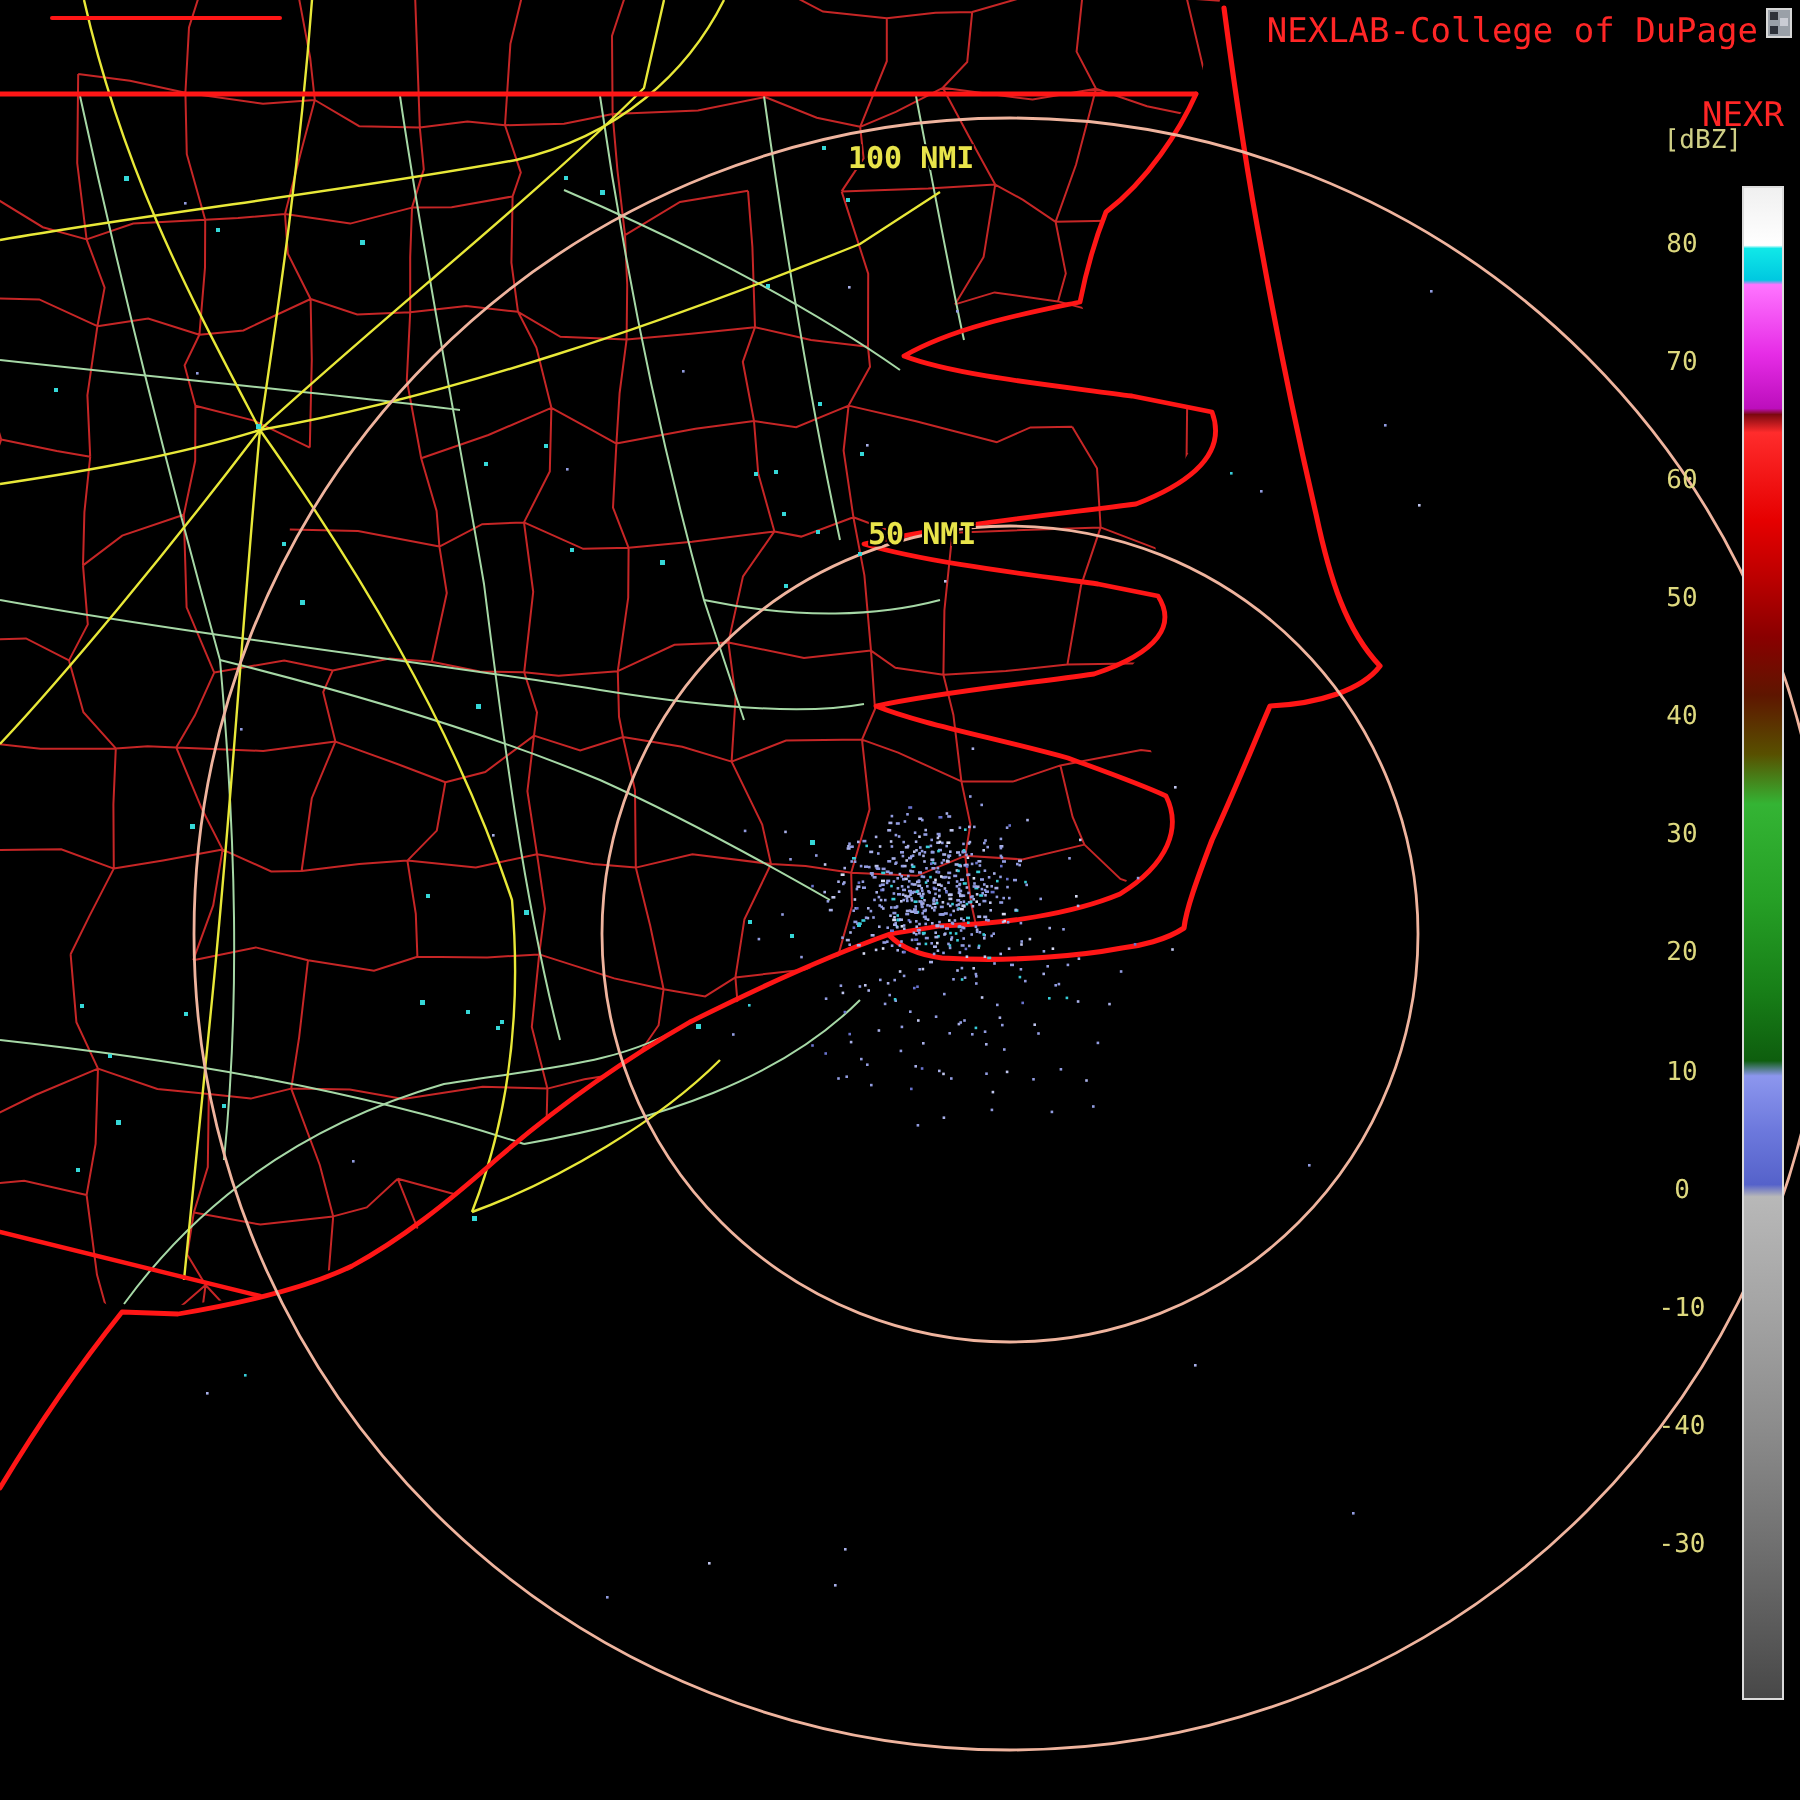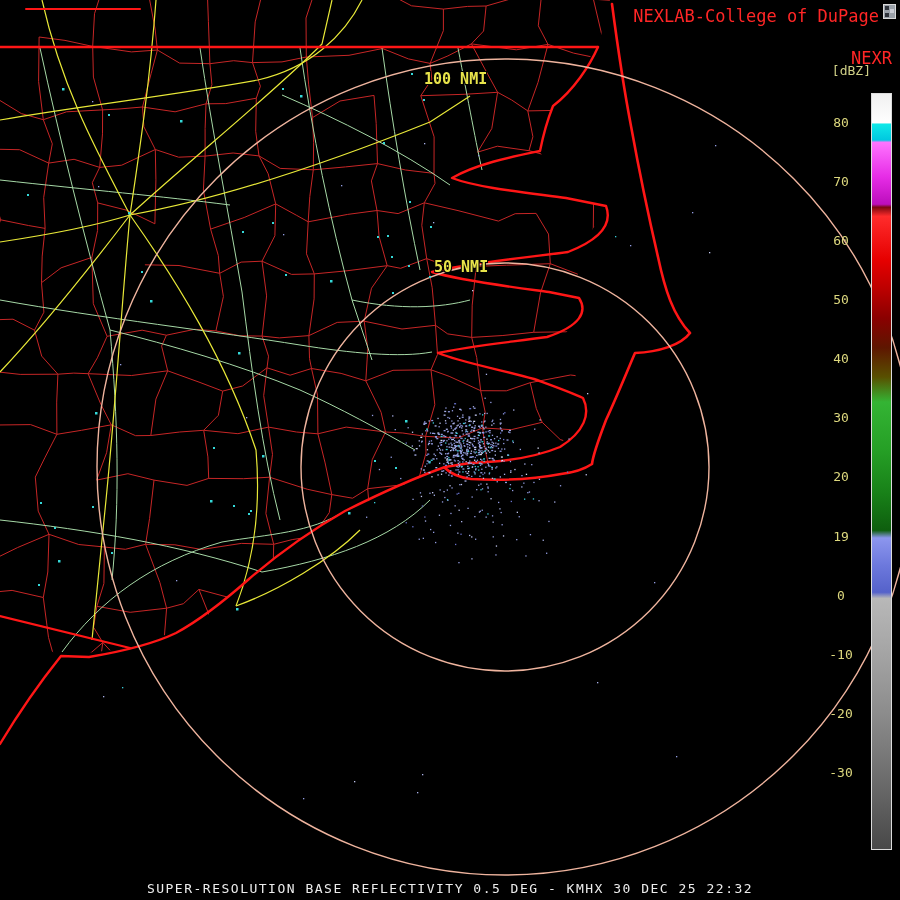--- a/index.html
+++ b/index.html
@@ -838,21 +838,20 @@
 
   <div class="bar" style="background: linear-gradient(rgb(240, 240, 240) 0%, rgb(255, 255, 255) 3.8%, rgb(16, 232, 232) 4%, rgb(0, 200, 224) 6.1%, rgb(255, 116, 255) 6.4%, rgb(230, 44, 230) 11%, rgb(188, 14, 188) 14.6%, rgb(124, 8, 16) 15%, rgb(255, 44, 44) 16.2%, rgb(230, 0, 0) 22%, rgb(188, 0, 0) 25.8%, rgb(138, 0, 0) 29.7%, rgb(94, 22, 0) 33.6%, rgb(88, 80, 0) 37.5%, rgb(52, 180, 52) 40.8%, rgb(38, 160, 38) 47%, rgb(24, 128, 24) 53%, rgb(14, 94, 14) 57.8%, rgb(140, 150, 238) 58.8%, rgb(108, 120, 220) 62.5%, rgb(85, 98, 202) 66%, rgb(184, 184, 184) 66.8%, rgb(164, 164, 164) 74.2%, rgb(140, 140, 140) 82%, rgb(112, 112, 112) 89.8%, rgb(72, 72, 72) 100%);"></div>
   <div class="ticks">
       <span class="tick" style="top: 114px;">80</span>
       <span class="tick" style="top: 173px;">70</span>
       <span class="tick" style="top: 232px;">60</span>
       <span class="tick" style="top: 291px;">50</span>
       <span class="tick" style="top: 350px;">40</span>
       <span class="tick" style="top: 409px;">30</span>
       <span class="tick" style="top: 468px;">20</span>
-      <span class="tick" style="top: 528px;">19</span>
+      <span class="tick" style="top: 528px;">10</span>
       <span class="tick" style="top: 587px;">0</span>
       <span class="tick" style="top: 646px;">-10</span>
-      <span class="tick" style="top: 705px;">-20</span>
+      <span class="tick" style="top: 705px;">-40</span>
       <span class="tick" style="top: 764px;">-30</span>
     </div>
 
-  <div class="caption">SUPER-RESOLUTION BASE REFLECTIVITY 0.5 DEG - KMHX 30 DEC 25 22:32</div>
 </div>
 
 </body></html>

